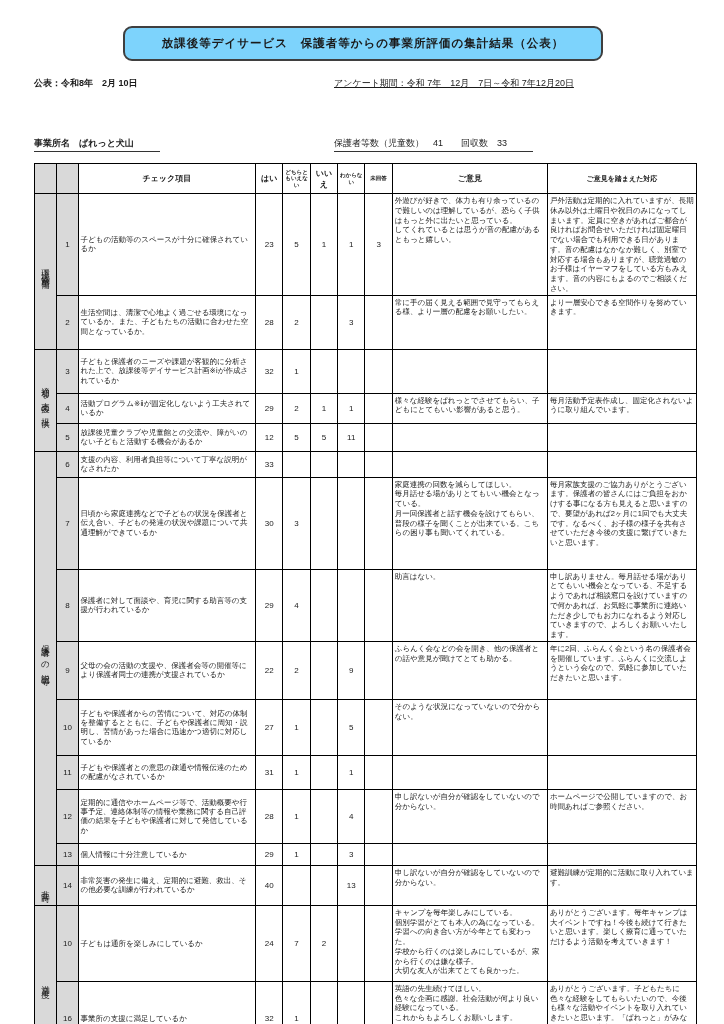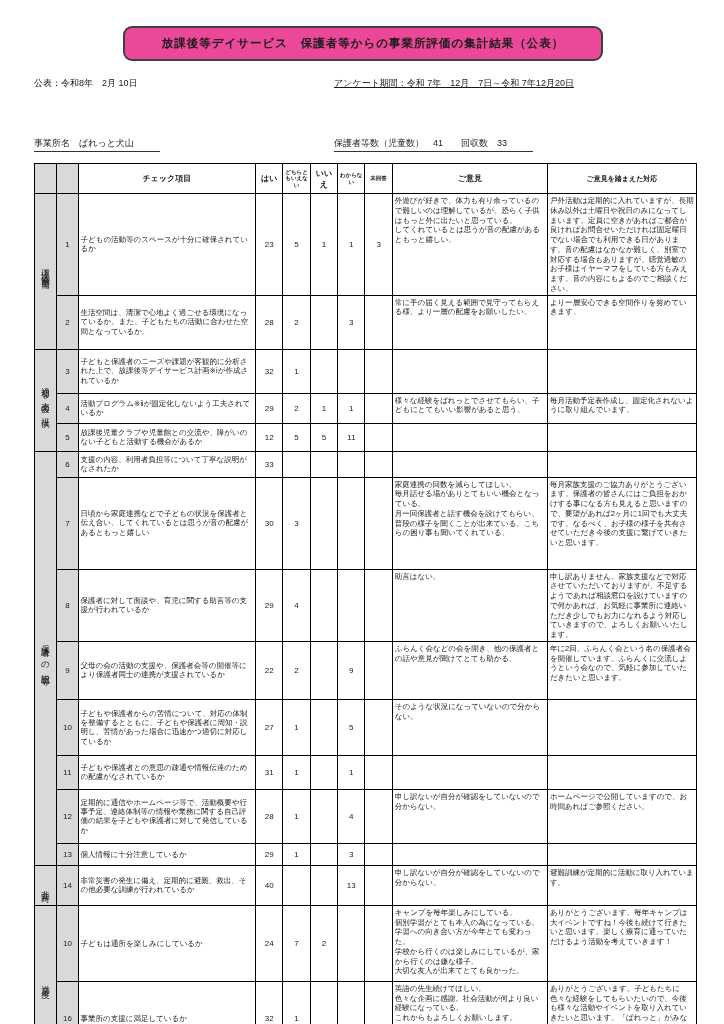--- a/index.html
+++ b/index.html
@@ -1,22 +1,22 @@
 <!DOCTYPE html>
 <html><head>
 <meta charset="utf-8">
 <style>
   html,body{margin:0;padding:0;background:#fff;}
   body{width:724px;height:1024px;font-family:"Liberation Sans","DejaVu Sans",sans-serif;color:#1a1a1a;}
   .page{box-sizing:border-box;width:724px;height:1024px;padding:26px 32px 10px 34px;position:relative;}
-  .title-box{width:468px;margin:0 auto;background:#ec4899;border:2px solid #3f3f3f;border-radius:9px;
+  .title-box{width:468px;margin:0 auto;background:#7dd3fc;border:2px solid #3f3f3f;border-radius:9px;
     text-align:center;font-weight:bold;font-size:11.5px;padding:8px 4px;letter-spacing:1px;}
   .meta{margin-top:16px;font-size:9px;}
   .meta-line{display:flex;margin-bottom:11px;}
-  .meta-left{width:300px;}
+  .meta-left{width:300px;font-weight:bold;}
   .meta-right{flex:1;text-decoration:underline;}
   .uline{display:inline-block;border-bottom:1px solid #333;padding-right:26px;padding-bottom:1px;margin-top:36px;}
   table{border-collapse:collapse;table-layout:fixed;width:663px;margin-top:4px;}
   col.c-cat{width:22px;} col.c-num{width:21px;} col.c-item{width:175px;}
   col.c-cnt{width:27px;} col.c-com{width:153px;} col.c-res{width:147px;}
   th,td{border:1px solid #000;padding:1px 2px;box-sizing:border-box;}
   thead th{font-size:8px;font-weight:bold;text-align:center;padding:2px 1px;background:#fff;}
   thead th.small{font-size:5.5px;line-height:1.1;}
   thead th.corner{background:#d9d9d9;}
   td.cat{background:#d9d9d9;text-align:center;vertical-align:middle;padding:0;}
@@ -137,41 +137,41 @@
         <td class="cnt">33</td>
         <td class="cnt"></td>
         <td class="cnt"></td>
         <td class="cnt"></td>
         <td class="cnt"></td>
         <td class="txt"></td>
         <td class="txt"></td>
       </tr>
       <tr style="height:92px;">
         <td class="num">7</td>
-        <td class="item">日頃から家庭連携などで子どもの状況を保護者と伝え合い、してくれているとは思うが音の配慮があるともっと嬉しい</td>
+        <td class="item">日頃から家庭連携などで子どもの状況を保護者と伝え合い、子どもの発達の状況や課題について共通理解ができているか</td>
         <td class="cnt">30</td>
         <td class="cnt">3</td>
         <td class="cnt"></td>
         <td class="cnt"></td>
         <td class="cnt"></td>
         <td class="txt">家庭連携の回数を減らしてほしい。
 毎月話せる場がありとてもいい機会となっている。
 月一回保護者と話す機会を設けてもらい、普段の様子を聞くことが出来ている。こちらの困り事も聞いてくれている。</td>
         <td class="txt">毎月家族支援のご協力ありがとうございます。保護者の皆さんにはご負担をおかけする事になる方も見えると思いますので、要望があれば2ヶ月に1回でも大丈夫です。なるべく、お子様の様子を共有させていただき今後の支援に繋げていきたいと思います。</td>
       </tr>
       <tr style="height:62px;">
         <td class="num">8</td>
         <td class="item">保護者に対して面談や、育児に関する助言等の支援が行われているか</td>
         <td class="cnt">29</td>
         <td class="cnt">4</td>
         <td class="cnt"></td>
         <td class="cnt"></td>
         <td class="cnt"></td>
         <td class="txt">助言はない。</td>
-        <td class="txt">申し訳ありません。家族支援などで対応させていただいておりますが、不足するようであれば相談窓口を設けていますので何かあれば、お気軽に事業所に連絡いただき少しでもお力になれるよう対応していきますので、よろしくお願いいたします。</td>
+        <td class="txt">申し訳ありません。毎月話せる場がありとてもいい機会となっている、不足するようであれば相談窓口を設けていますので何かあれば、お気軽に事業所に連絡いただき少しでもお力になれるよう対応していきますので、よろしくお願いいたします。</td>
       </tr>
       <tr style="height:58px;">
         <td class="num">9</td>
         <td class="item">父母の会の活動の支援や、保護者会等の開催等により保護者同士の連携が支援されているか</td>
         <td class="cnt">22</td>
         <td class="cnt">2</td>
         <td class="cnt"></td>
         <td class="cnt">9</td>
         <td class="cnt"></td>
         <td class="txt">ふらんく会などの会を開き、他の保護者との話や意見が聞けてとても助かる。</td>

